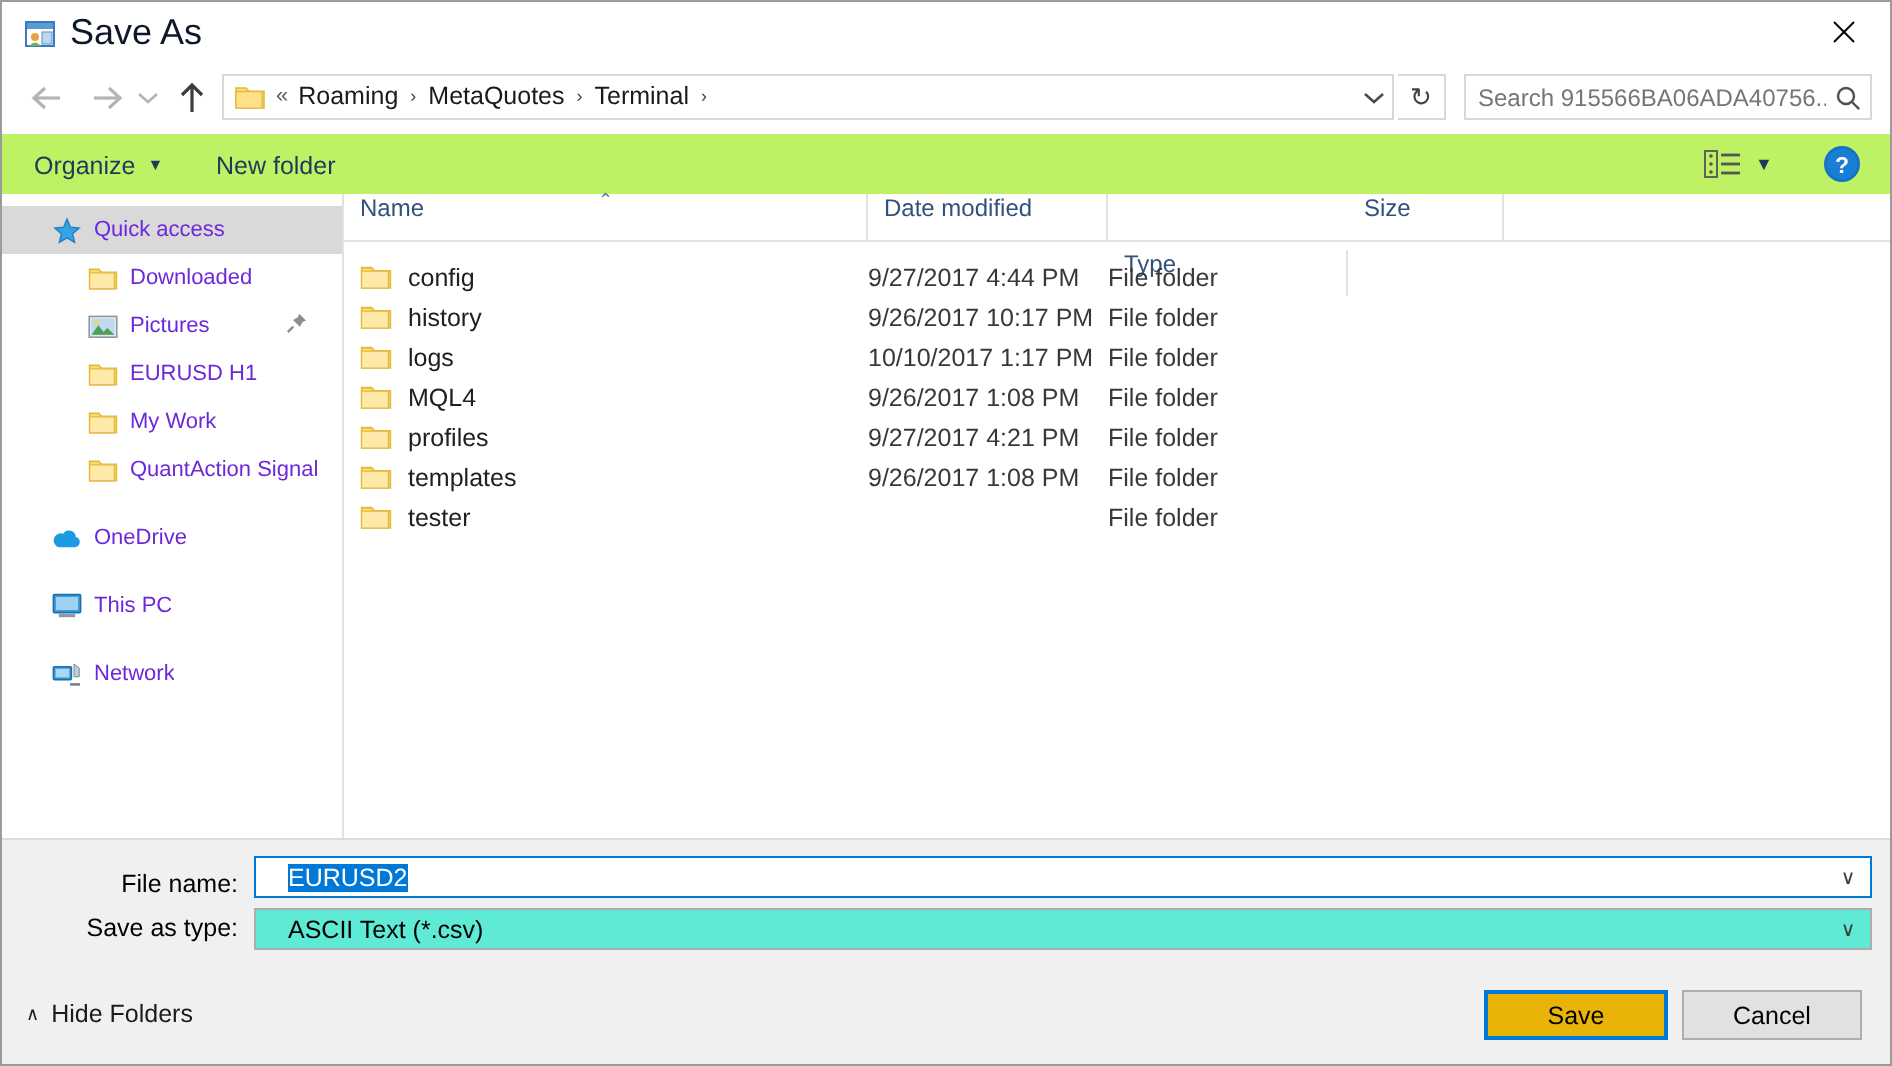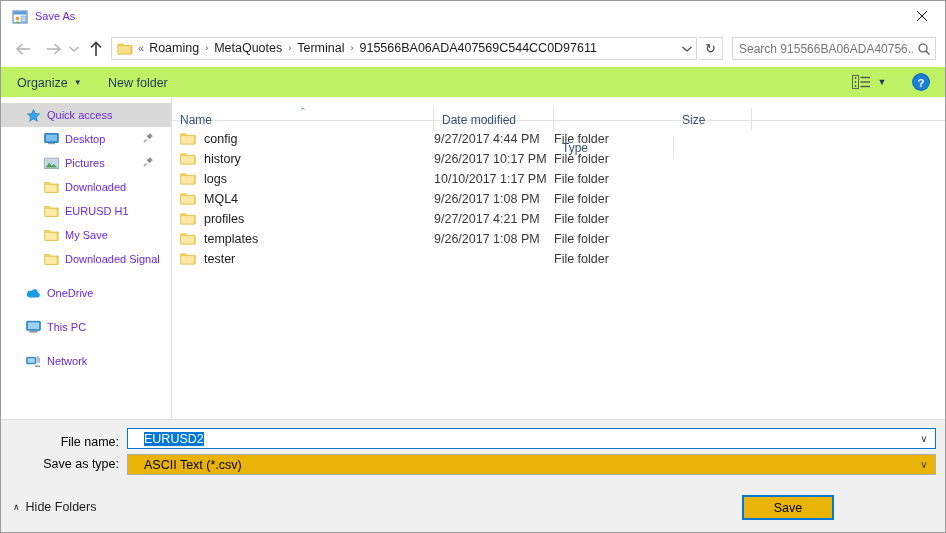--- a/index.html
+++ b/index.html
@@ -35,22 +35,22 @@
     border-bottom: 1px solid #ffffff;
   }
   .title-icon {
     position: absolute;
     left: 11px; top: 8px;
     width: 16px; height: 16px;
   }
   .title-text {
     position: absolute;
     left: 34px; top: 7px;
-    font-size: 11px;
-    color: #6d28d9;
+    font-size: 18px;
+    color: #0f172a;
     line-height: 16px;
   }
   .close-btn {
     position: absolute;
     right: 0; top: 0;
     width: 46px; height: 30px;
     display: flex;
     align-items: center;
     justify-content: center;
     cursor: default;
@@ -255,24 +255,24 @@
     width: 773px; height: 322px;
     background: #ffffff;
   }
   .col-headers {
     position: relative;
     height: 23px;
     border-bottom: 1px solid #e2e2e2;
   }
   .col-h {
     position: absolute;
-    top: 11px;
+    top: 0;
     height: 23px;
     display: flex;
-    align-items: center;
+    align-items: flex-start;
     font-size: 12px;
     color: #33527a;
     border-right: 1px solid #e2e2e2;
     box-sizing: border-box;
     padding-left: 8px;
     white-space: nowrap;
   }
   .sort-arrow {
     position: absolute;
     left: 127px; top: -2px;
@@ -330,21 +330,21 @@
     align-items: center;
   }
   .combo-filename {
     top: 8px;
     border: 1px solid #0078d7;
     background: #ffffff;
   }
   .combo-filetype {
     top: 34px;
     border: 1px solid #adadad;
-    background: #eab308;
+    background: #5eead4;
     gap: 32px;
   }
   .combo-value {
     flex: 1 1 auto;
     padding-left: 16px;
     font-size: 12.5px;
     color: #000000;
     white-space: nowrap;
     overflow: hidden;
   }
@@ -462,21 +462,20 @@
         </svg>
       </span>
       <span class="crumb-sep">«</span>
       <div class="crumbs">
         <span class="crumb">Roaming</span>
         <span class="crumb-chev">›</span>
         <span class="crumb">MetaQuotes</span>
         <span class="crumb-chev">›</span>
         <span class="crumb">Terminal</span>
         <span class="crumb-chev">›</span>
-        <span class="crumb">915566BA06ADA407569C544CC0D97611</span>
       </div>
     </div>
     <div class="addr-dropdown">
       <svg width="12" height="8" viewBox="0 0 12 8">
         <path d="M1.5 2 L6 6 L10.5 2" fill="none" stroke="#4a4a4a" stroke-width="1.3"></path>
       </svg>
     </div>
     <div class="addr-refresh">↻</div>
 
     <div class="searchbox">
@@ -526,37 +525,31 @@
 
       <div class="nav-item selected lvl0">
         <span class="ni-icon">
           <svg width="15" height="15" viewBox="0 0 15 15">
             <path d="M7.5 1.5 L9.2 5.6 L13.6 6 L10.3 8.9 L11.3 13.2 L7.5 10.9 L3.7 13.2 L4.7 8.9 L1.4 6 L5.8 5.6 Z" fill="#35a3e8" stroke="#1d7fc0" stroke-width="0.7"></path>
           </svg>
         </span>
         <span class="ni-label">Quick access</span>
       </div>
 
+
+
       <div class="nav-item lvl1">
         <span class="ni-icon">
-          <svg width="15" height="14" viewBox="0 0 15 14">
-            <rect x="0.7" y="1.5" width="13.6" height="9" rx="0.6" fill="#2b8fd8" stroke="#1a6fab" stroke-width="0.8"></rect>
-            <rect x="2" y="2.7" width="11" height="6.4" fill="#7ec1ee"></rect>
-            <rect x="4" y="11" width="7" height="1.2" fill="#9aa6b0"></rect>
-          </svg>
-        </span>
-        <span class="ni-label">Desktop</span>
-        <span class="ni-pin">
-          <svg width="11" height="11" viewBox="0 0 11 11">
-            <path d="M6.6 0.9 L10 4.3 L8.3 5 L6.9 7.4 L3.5 4 L5.9 2.6 Z" fill="#8a8f96"></path>
-            <line x1="3.6" y1="7.3" x2="0.9" y2="10.1" stroke="#8a8f96" stroke-width="1.2"></line>
-          </svg>
-        </span>
-      </div>
-
+          <svg width="15" height="13" viewBox="0 0 15 13">
+            <path d="M0.8 1.6 h4.6 l1.3 1.5 H14.2 V11.4 H0.8 Z" fill="#ffd966" stroke="#e2b93b" stroke-width="0.8"></path>
+            <path d="M0.8 3.4 h12.4 V11.4 H0.8 Z" fill="#ffe9a8" stroke="#e2b93b" stroke-width="0.6"></path>
+          </svg>
+        </span>
+        <span class="ni-label">Downloaded</span>
+      </div>
 
       <div class="nav-item lvl1">
         <span class="ni-icon">
           <svg width="15" height="13" viewBox="0 0 15 13">
             <rect x="0.6" y="1.2" width="13.8" height="10.4" fill="#dfe6ec" stroke="#8e9aa5" stroke-width="0.8"></rect>
             <rect x="1.8" y="2.4" width="11.4" height="8" fill="#bcd9ef"></rect>
             <path d="M1.8 10.4 L5.2 5.6 L7.8 9 L9.6 7 L13.2 10.4 Z" fill="#4f9e55"></path>
             <circle cx="4.3" cy="4.3" r="1.1" fill="#f3d45e"></circle>
           </svg>
         </span>
@@ -569,51 +562,41 @@
         </span>
       </div>
 
       <div class="nav-item lvl1">
         <span class="ni-icon">
           <svg width="15" height="13" viewBox="0 0 15 13">
             <path d="M0.8 1.6 h4.6 l1.3 1.5 H14.2 V11.4 H0.8 Z" fill="#ffd966" stroke="#e2b93b" stroke-width="0.8"></path>
             <path d="M0.8 3.4 h12.4 V11.4 H0.8 Z" fill="#ffe9a8" stroke="#e2b93b" stroke-width="0.6"></path>
           </svg>
         </span>
-        <span class="ni-label">Downloaded</span>
+        <span class="ni-label">EURUSD H1</span>
       </div>
 
       <div class="nav-item lvl1">
         <span class="ni-icon">
           <svg width="15" height="13" viewBox="0 0 15 13">
             <path d="M0.8 1.6 h4.6 l1.3 1.5 H14.2 V11.4 H0.8 Z" fill="#ffd966" stroke="#e2b93b" stroke-width="0.8"></path>
             <path d="M0.8 3.4 h12.4 V11.4 H0.8 Z" fill="#ffe9a8" stroke="#e2b93b" stroke-width="0.6"></path>
           </svg>
         </span>
-        <span class="ni-label">EURUSD H1</span>
+        <span class="ni-label">My Work</span>
       </div>
 
       <div class="nav-item lvl1">
         <span class="ni-icon">
           <svg width="15" height="13" viewBox="0 0 15 13">
             <path d="M0.8 1.6 h4.6 l1.3 1.5 H14.2 V11.4 H0.8 Z" fill="#ffd966" stroke="#e2b93b" stroke-width="0.8"></path>
             <path d="M0.8 3.4 h12.4 V11.4 H0.8 Z" fill="#ffe9a8" stroke="#e2b93b" stroke-width="0.6"></path>
           </svg>
         </span>
-        <span class="ni-label">My Save</span>
-      </div>
-
-      <div class="nav-item lvl1">
-        <span class="ni-icon">
-          <svg width="15" height="13" viewBox="0 0 15 13">
-            <path d="M0.8 1.6 h4.6 l1.3 1.5 H14.2 V11.4 H0.8 Z" fill="#ffd966" stroke="#e2b93b" stroke-width="0.8"></path>
-            <path d="M0.8 3.4 h12.4 V11.4 H0.8 Z" fill="#ffe9a8" stroke="#e2b93b" stroke-width="0.6"></path>
-          </svg>
-        </span>
-        <span class="ni-label">Downloaded Signal</span>
+        <span class="ni-label">QuantAction Signal</span>
       </div>
 
       <div class="grp-gap"></div>
 
       <div class="nav-item lvl0">
         <span class="ni-icon">
           <svg width="16" height="12" viewBox="0 0 16 12">
             <path d="M4.2 10.6 h8.4 a2.6 2.6 0 0 0 0.3 -5.1 a3.4 3.4 0 0 0 -6.3 -1.6 a2.9 2.9 0 0 0 -2.4 6.7 Z" fill="#1a9ae0"></path>
           </svg>
         </span>
@@ -786,16 +769,17 @@
       <span class="combo-arrow">∨</span>
     </div>
   </div>
 
   <div class="footer">
     <div class="hide-folders">
       <span class="hf-caret">∧</span>
       <span>Hide Folders</span>
     </div>
     <div class="btn btn-save">Save</div>
+    <div class="btn btn-cancel">Cancel</div>
 
   </div>
 
 </div>
 
 </body></html>

